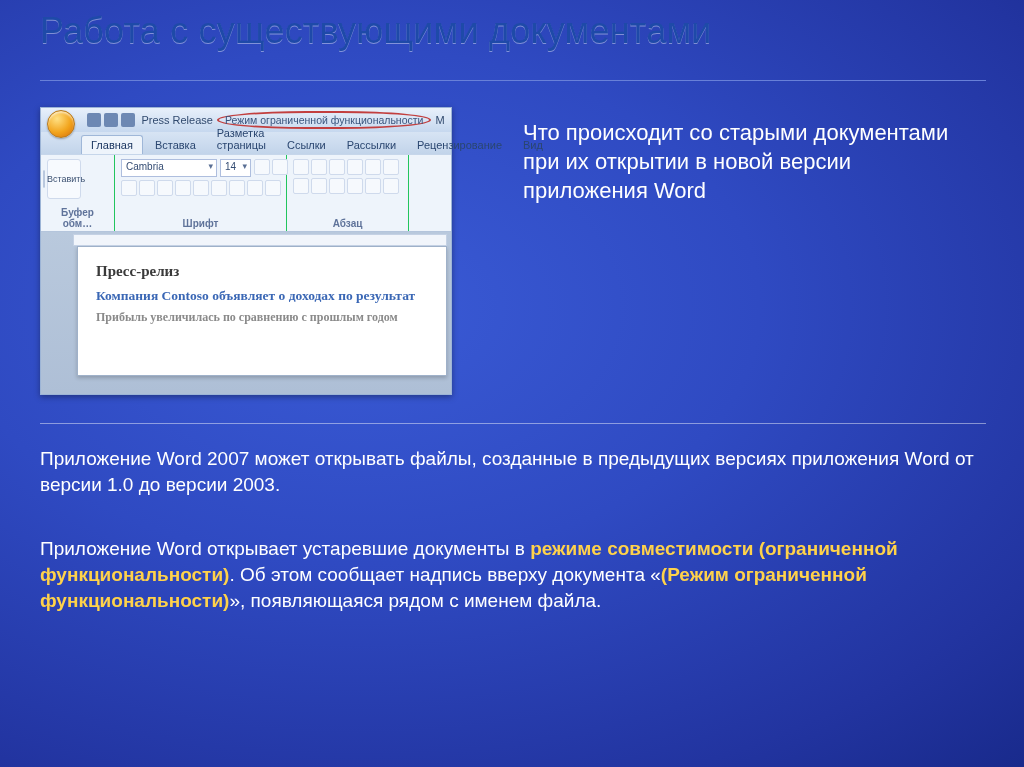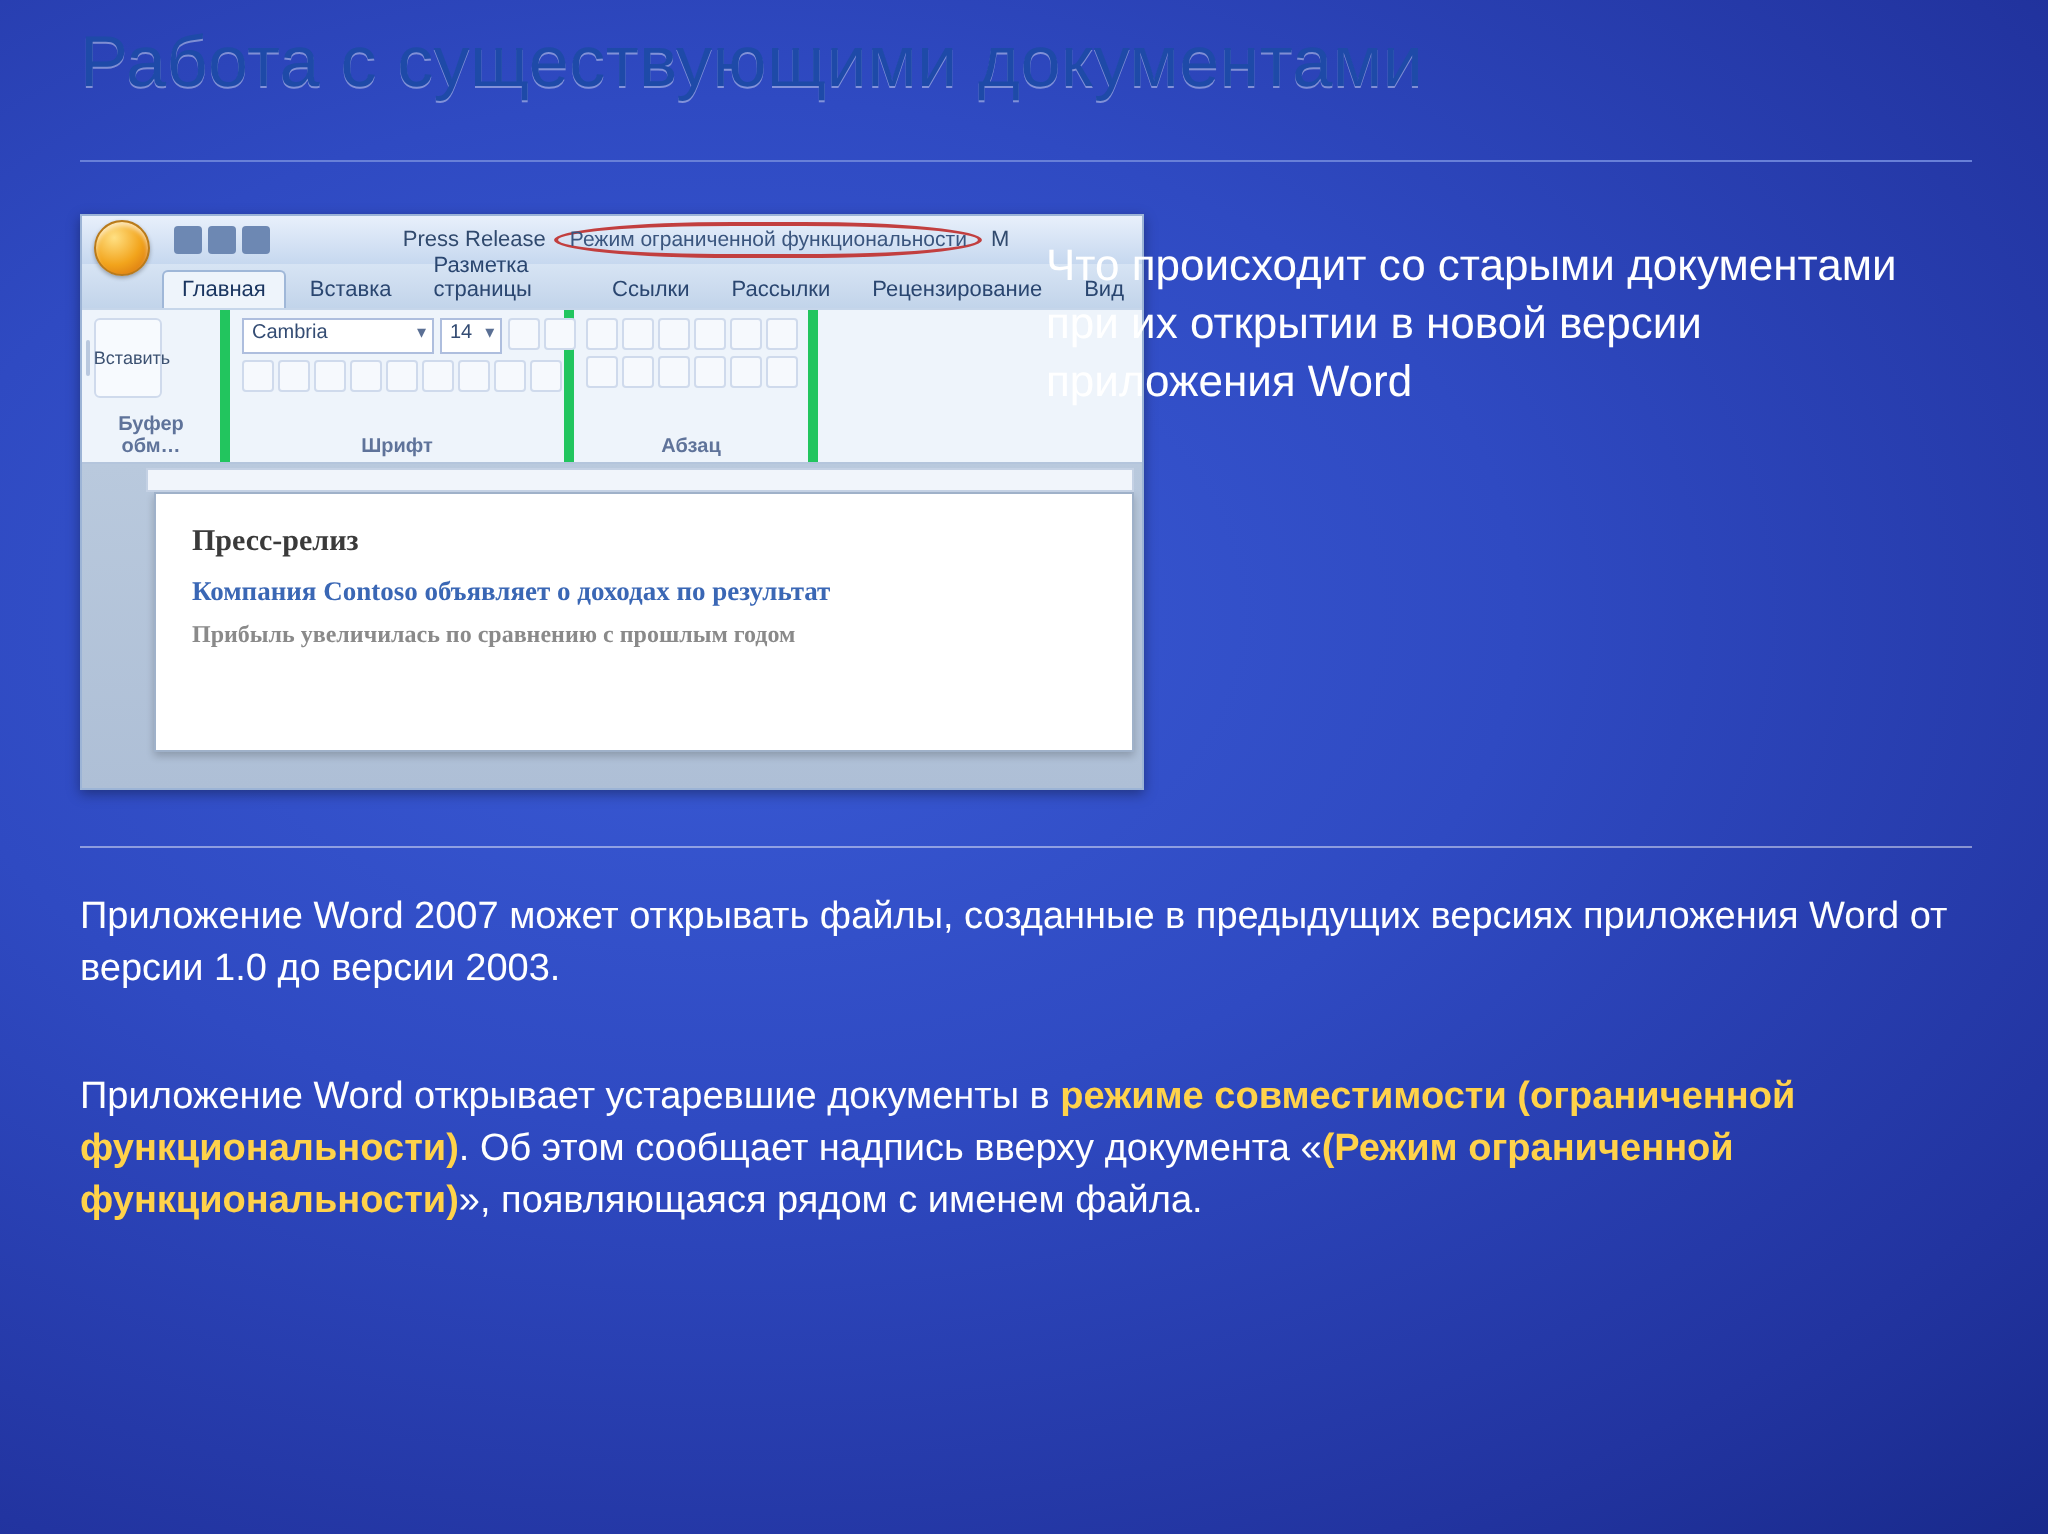--- a/index.html
+++ b/index.html
@@ -15,21 +15,21 @@
     text-shadow: 0 1px 0 rgba(255,255,255,.4);
     letter-spacing: .2px;
   }
   .title-underline {
     position: absolute; left: 40px; top: 80px; width: 946px; height: 1px;
     background: #6880d8;
   }
 
   
   .shot {
-    position: absolute; left: 40px; top: 107px; width: 532px; height: 288px;
+    position: absolute; left: 40px; top: 107px; width: 412px; height: 288px;
     background: #dbe6f3; border: 1px solid #9cb4d6;
     box-shadow: 0 2px 6px rgba(0,0,0,.35);
   }
   .shot-titlebar {
     height: 24px; background: linear-gradient(#e8f0fb,#c6d8ef);
     display: flex; align-items: center; font-size: 11px; color: #314a6e;
     padding: 0 6px; gap: 6px;
   }
   .orb {
     width: 28px; height: 28px; border-radius: 50%;
@@ -46,21 +46,21 @@
     height: 22px; background: linear-gradient(#d7e4f4,#c2d4ea);
     display:flex; align-items:flex-end; font-size:11px; color:#2a4670;
     padding-left: 40px; gap: 3px;
   }
   .tab { padding:3px 9px 3px; border-radius:3px 3px 0 0; cursor:default; }
   .tab.active { background:#eef4fb; border:1px solid #9fb7d8; border-bottom:none; color:#1a3560; }
   .ribbon {
     height: 78px; background:#eef4fb; border-top:1px solid #c6d6ea; border-bottom:1px solid #b4c5dc;
     display:flex; font-size:10px; color:#3d5272;
   }
-  .rgrp { border-right:5px solid #22c55e; padding:4px 6px 2px; display:flex; flex-direction:column; }
+  .rgrp { border-right:1px solid #22c55e; padding:4px 6px 2px; display:flex; flex-direction:column; }
   .rgrp .body { flex:1; display:flex; gap:4px; align-items:flex-start; }
   .rgrp .lbl { text-align:center; font-size:10px; color:#5f739a; margin-top:auto; padding-top:2px;font-weight:bold; }
   .btn32 { width:34px; height:40px; background:#f7fafe; border:1px solid #cfdaec; border-radius:3px; display:flex; flex-direction:row; align-items:center; justify-content:center; gap:2px; }
   .btn32 .ic { width:20px; height:18px; background:linear-gradient(#fff,#e7edf7); border:1px solid #b9c8de; border-radius:2px; }
   .fontrow { display:flex; flex-direction:column; gap:3px; }
   .combo { height:18px; background:#fff; border:1px solid #aebede; font-size:10px; padding:1px 14px 1px 4px; position:relative; min-width:80px; color:#344c73; }
   .combo::after { content:"▾"; position:absolute; right:3px; top:1px; font-size:9px; color:#5a6f94; }
   .minibtns { display:flex; gap:2px; }
   .minibtns i { width:16px; height:16px; background:#f6f9fd; border:1px solid #cfdaec; border-radius:2px; display:block; }
   .pararow { display:flex; flex-direction:column; gap:3px; }

